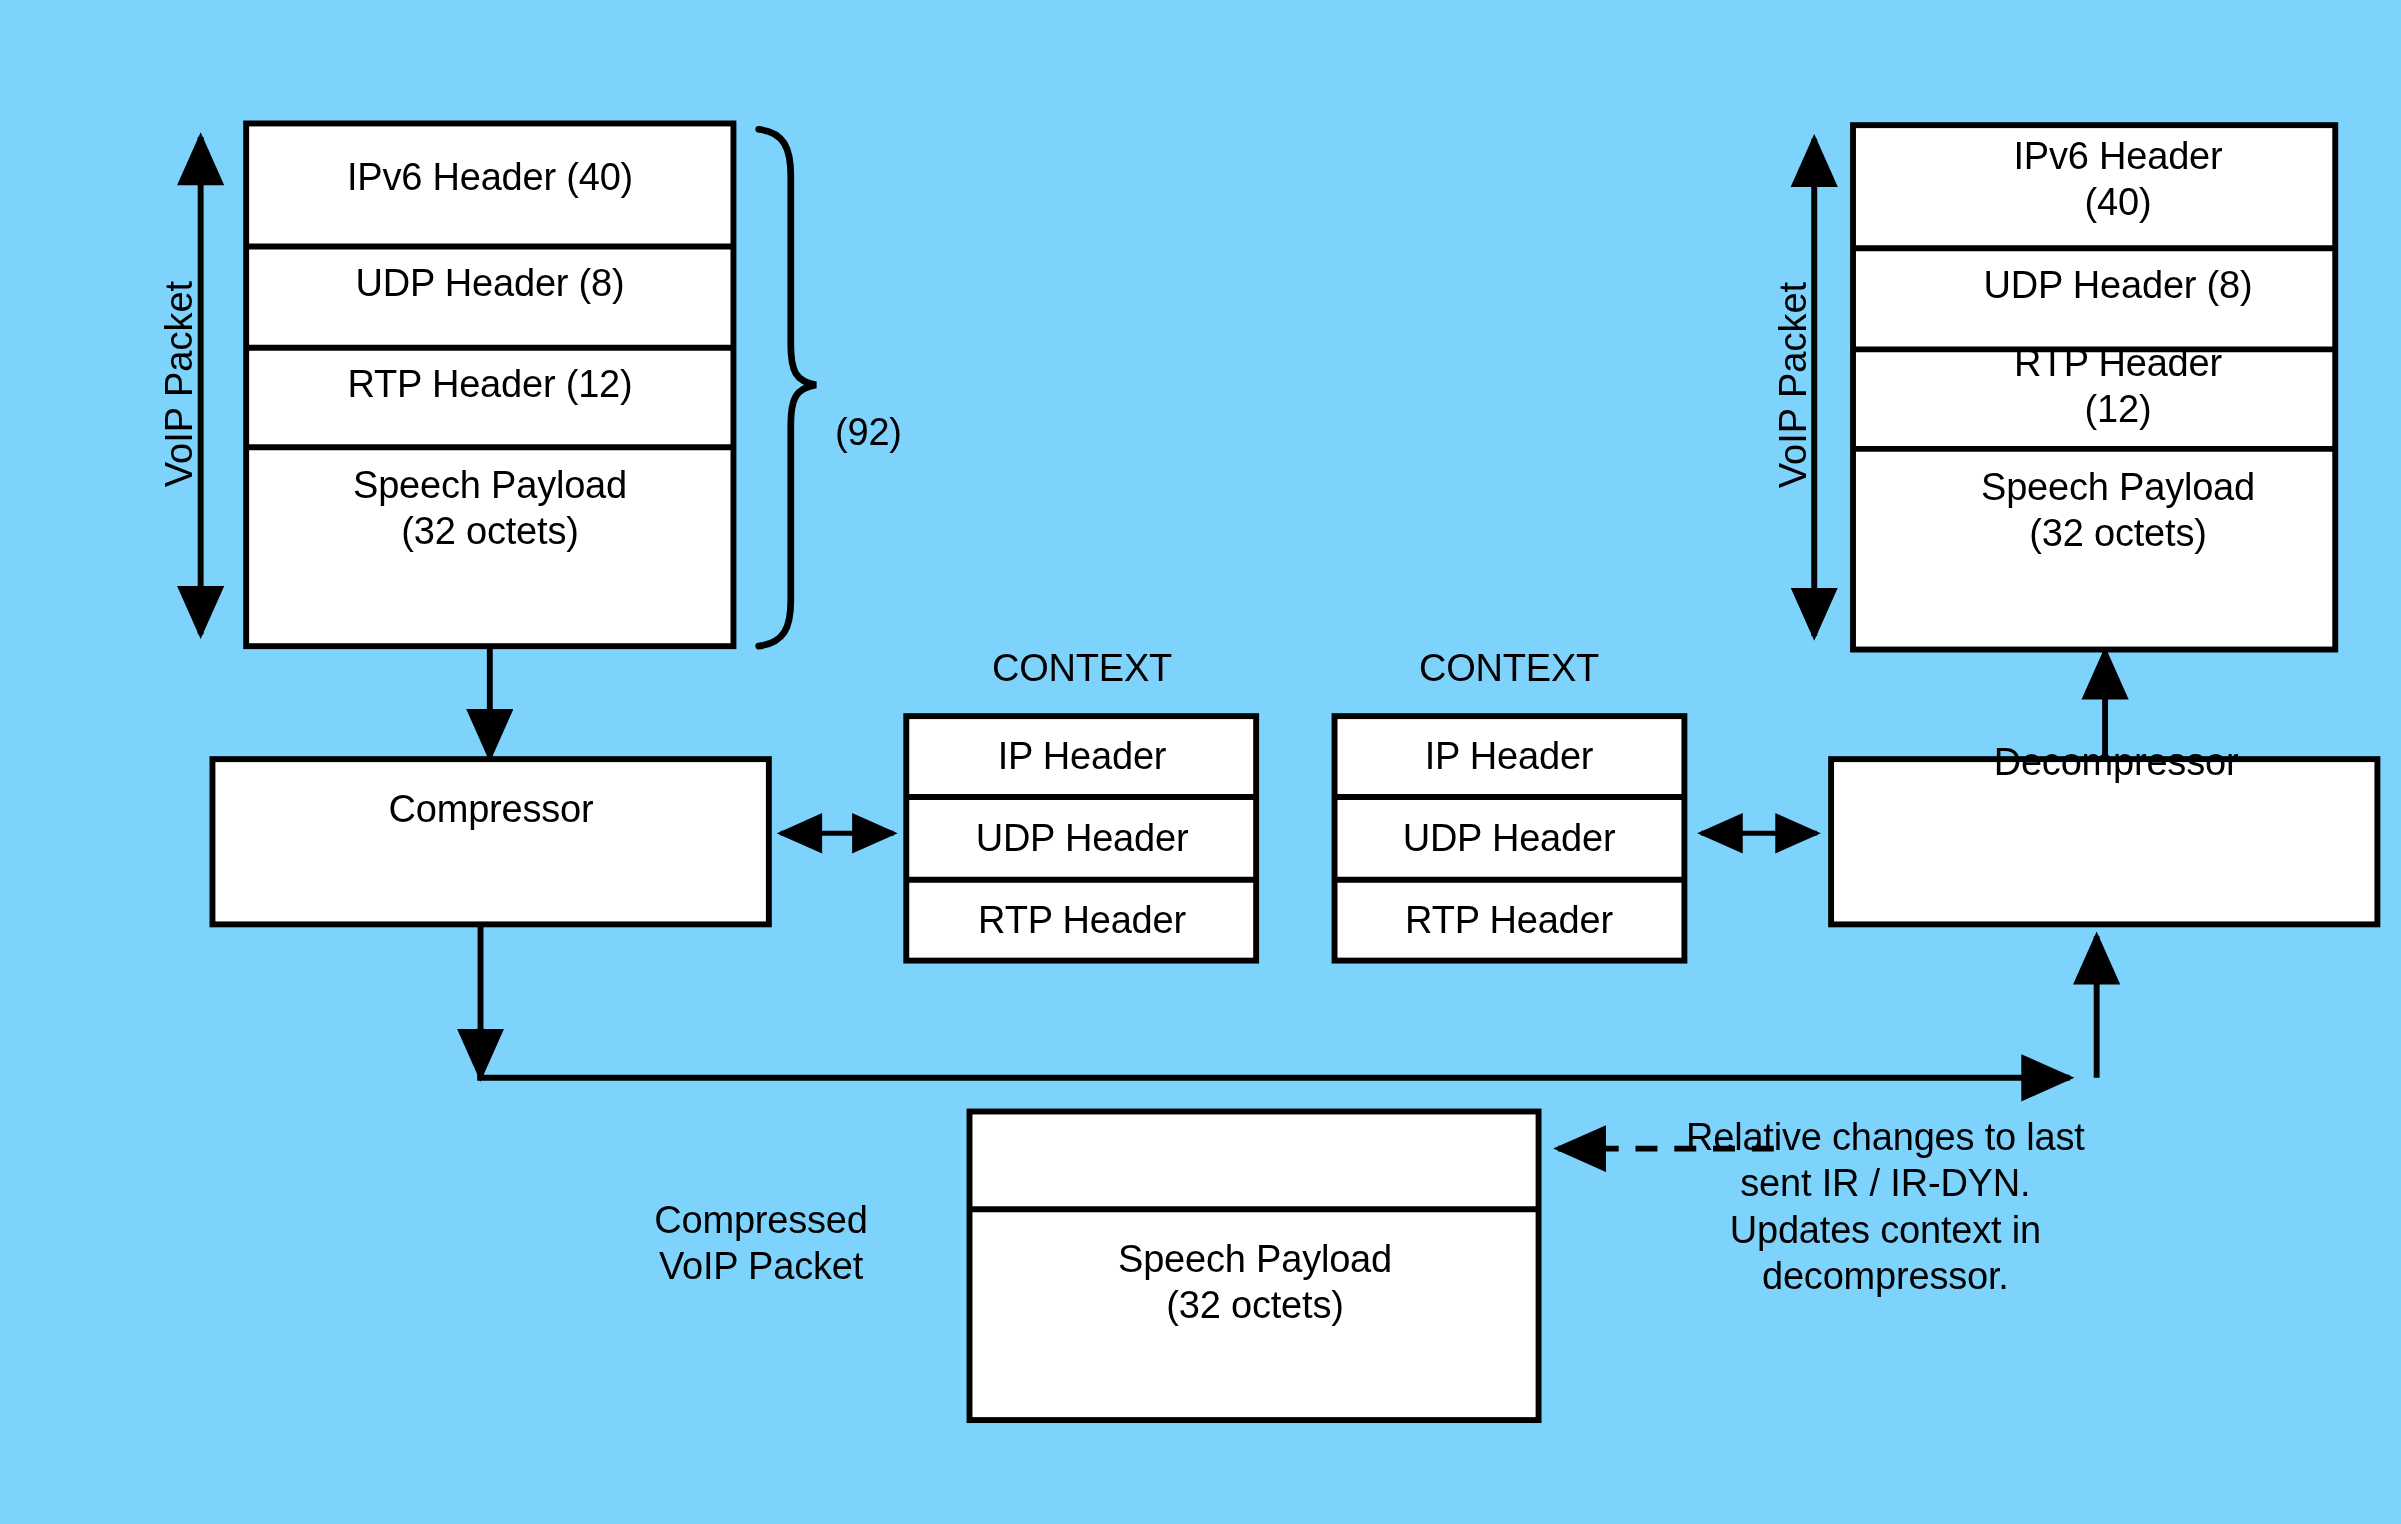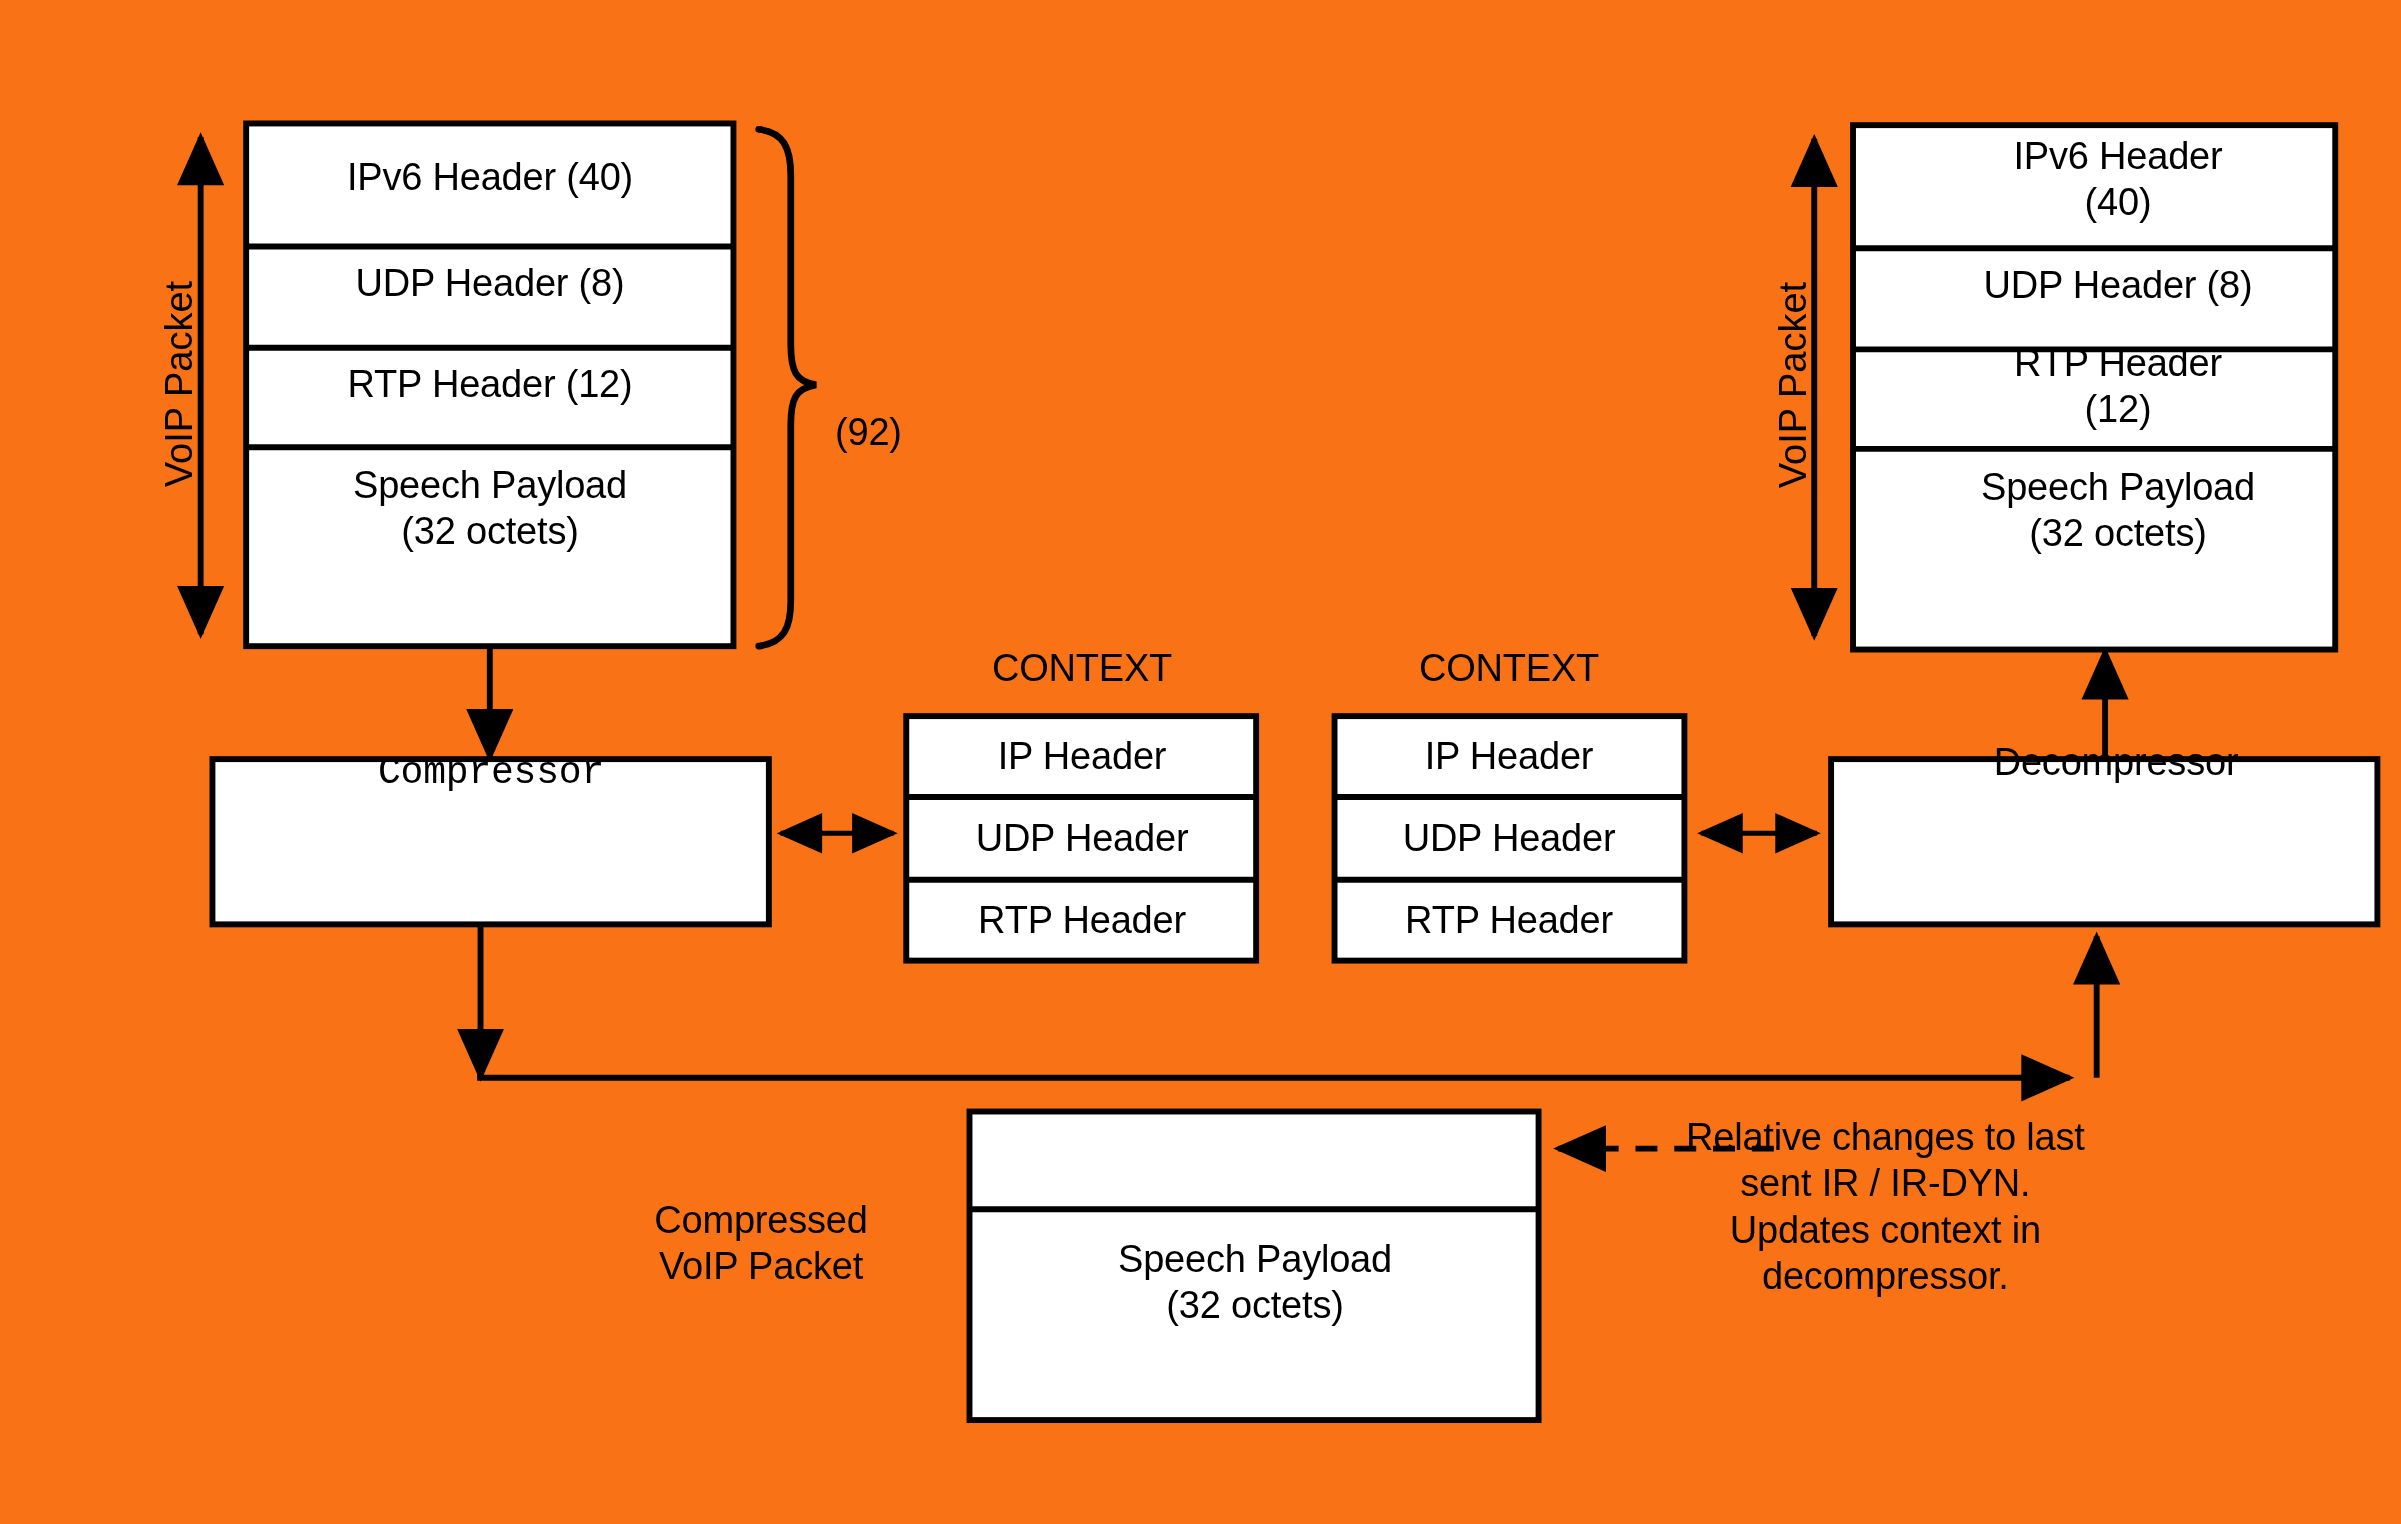--- a/index.html
+++ b/index.html
@@ -10,21 +10,21 @@
   body {
     width: 2401px;
     height: 1525px;
     font-family: "Liberation Sans", sans-serif;
     overflow: hidden;
   }
   #diagram-root {
     position: relative;
     width: 2401px;
     height: 1525px;
-    background: #f97316;
+    background: #7dd3fc;
   }
   svg.layer {
     position: absolute;
     top: 0;
     left: 0;
     width: 2401px;
     height: 1525px;
   }
   .box-rect {
     fill: #ffffff;
@@ -168,21 +168,21 @@
   <div class="lbl lbl-center" style="left:490px; top:177px;">IPv6 Header (40)</div>
   <div class="lbl lbl-center" style="left:490px; top:283px;">UDP Header (8)</div>
   <div class="lbl lbl-center" style="left:490px; top:384px;">RTP Header (12)</div>
   <div class="lbl lbl-center" style="left:490px; top:508px;">Speech Payload
 (32 octets)</div>
 
   <div class="vert-label" style="left:179px; top:384px;">VoIP Packet</div>
 
   <div class="lbl lbl-left" style="left:835px; top:384px;margin-top:48px;">(92)</div>
 
-  <div class="lbl lbl-center" style="left:491px; top:773px;font-family:Liberation Mono, monospace;">Compressor</div>
+  <div class="lbl lbl-center" style="left:491px; top:809px;">Compressor</div>
 
   <div class="lbl lbl-center" style="left:1082px; top:668px;">CONTEXT</div>
   <div class="lbl lbl-center" style="left:1082px; top:756px;">IP Header</div>
   <div class="lbl lbl-center" style="left:1082px; top:838px;">UDP Header</div>
   <div class="lbl lbl-center" style="left:1082px; top:920px;">RTP Header</div>
 
   <div class="lbl lbl-center" style="left:1509px; top:668px;">CONTEXT</div>
   <div class="lbl lbl-center" style="left:1509px; top:756px;">IP Header</div>
   <div class="lbl lbl-center" style="left:1509px; top:838px;">UDP Header</div>
   <div class="lbl lbl-center" style="left:1509px; top:920px;">RTP Header</div>

